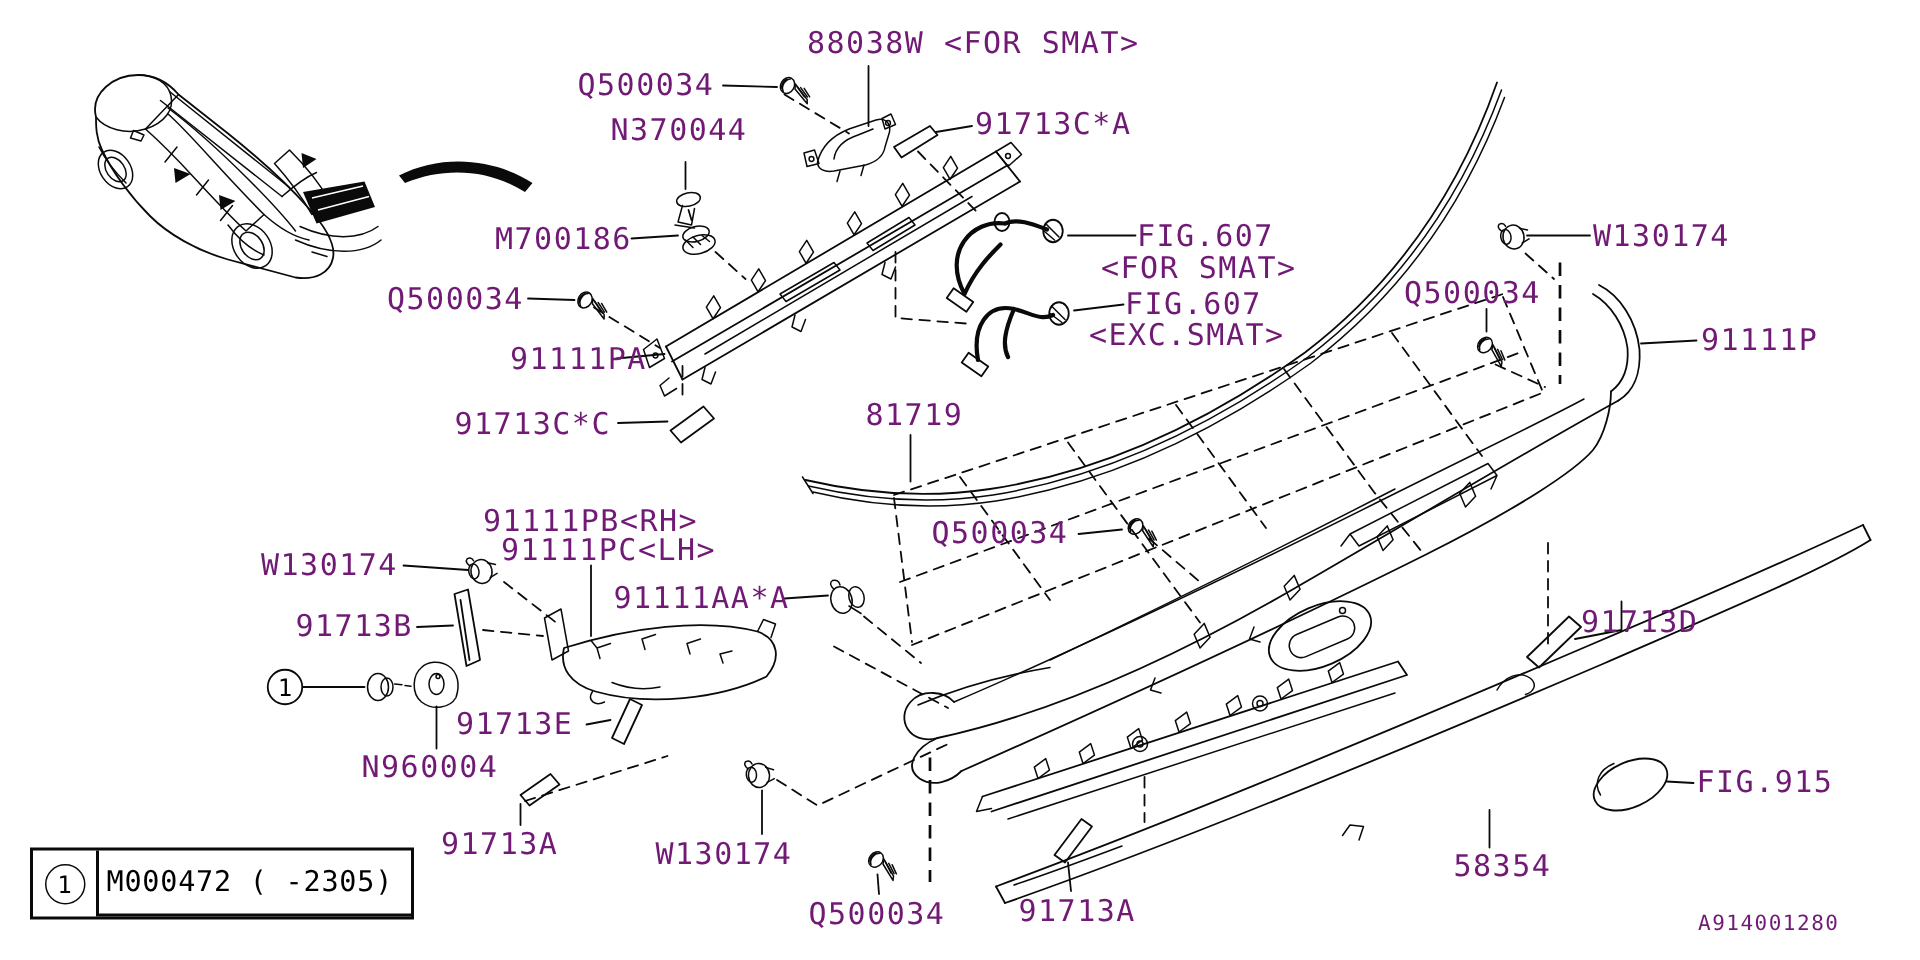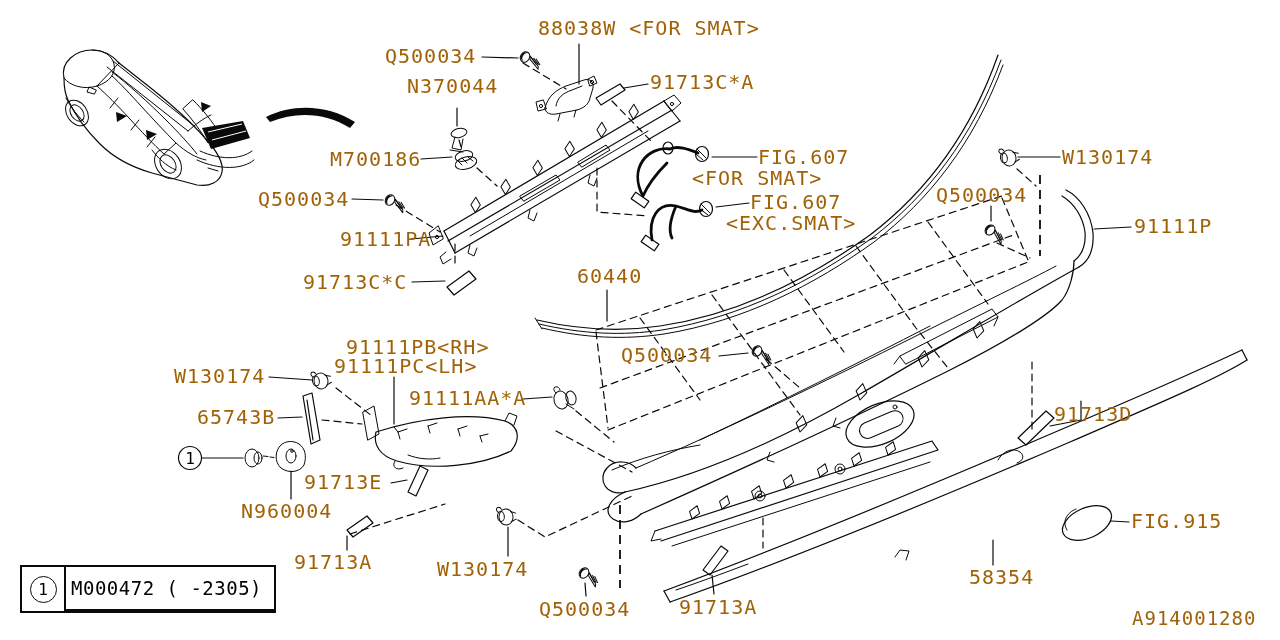--- a/index.html
+++ b/index.html
@@ -1,19 +1,19 @@
 <!DOCTYPE html>
 <html><head>
 <meta charset="utf-8">
 <style>
   html,body{margin:0;padding:0;background:#fff;}
   .stage{position:relative;width:1280px;height:640px;background:#fff;overflow:hidden;
          font-family:"DejaVu Sans Mono",monospace;color:#000;}
-  .lbl{position:absolute;font-size:20px;line-height:1.05;letter-spacing:1px;white-space:nowrap;color:#a16207;}
-  .lbl.small{font-size:19px;}
+  .lbl{position:absolute;font-size:20px;line-height:1.05;letter-spacing:1px;white-space:nowrap;color:#701a75;}
+  .lbl.small{font-size:14px;}
   svg{position:absolute;left:0;top:0;}
   .ln{fill:none;stroke:#0a0a0a;stroke-width:1.2;stroke-linecap:round;stroke-linejoin:round;}
   .lnthin{fill:none;stroke:#0a0a0a;stroke-width:1;stroke-linecap:round;stroke-linejoin:round;}
   .dash{fill:none;stroke:#0a0a0a;stroke-width:1.2;stroke-dasharray:7 5;stroke-linecap:round;}
   .dashb{fill:none;stroke:#0a0a0a;stroke-width:1.8;stroke-dasharray:9 6;stroke-linecap:butt;}
   .thick{fill:none;stroke:#0a0a0a;stroke-width:2.8;stroke-linecap:round;stroke-linejoin:round;}
   .fillb{fill:#0a0a0a;stroke:none;}
   .legend-box{position:absolute;left:20px;top:565px;width:256px;height:48px;border:2px solid #0a0a0a;
               display:flex;background:#fff;box-sizing:border-box;}
   .legend-sym{width:42px;border-right:2px solid #0a0a0a;display:flex;align-items:center;justify-content:center;}
@@ -294,34 +294,34 @@
 </svg>
 
 <div class="lbl" style="left:385px;top:46px">Q500034</div>
 <div class="lbl" style="left:538px;top:18px">88038W &lt;FOR SMAT&gt;</div>
 <div class="lbl" style="left:407px;top:76px">N370044</div>
 <div class="lbl" style="left:650px;top:72px">91713C*A</div>
 <div class="lbl" style="left:330px;top:149px">M700186</div>
 <div class="lbl" style="left:258px;top:189px">Q500034</div>
 <div class="lbl" style="left:340px;top:229px">91111PA</div>
 <div class="lbl" style="left:303px;top:272px">91713C*C</div>
-<div class="lbl" style="left:577px;top:266px">60440</div>
+<div class="lbl" style="left:577px;top:266px">81719</div>
 <div class="lbl" style="left:758px;top:147px">FIG.607</div>
-<div class="lbl" style="left:692px;top:168px">&lt;FOR SMAT&gt;</div>
+<div class="lbl" style="left:734px;top:168px">&lt;FOR SMAT&gt;</div>
 <div class="lbl" style="left:750px;top:192px">FIG.607</div>
 <div class="lbl" style="left:726px;top:213px">&lt;EXC.SMAT&gt;</div>
 <div class="lbl" style="left:1062px;top:147px">W130174</div>
 <div class="lbl" style="left:936px;top:185px">Q500034</div>
 <div class="lbl" style="left:1134px;top:216px">91111P</div>
 <div class="lbl" style="left:621px;top:345px">Q500034</div>
-<div class="lbl" style="left:346px;top:337px">91111PB&lt;RH&gt;</div>
+<div class="lbl" style="left:322px;top:337px">91111PB&lt;RH&gt;</div>
 <div class="lbl" style="left:334px;top:356px">91111PC&lt;LH&gt;</div>
 <div class="lbl" style="left:174px;top:366px">W130174</div>
 <div class="lbl" style="left:409px;top:388px">91111AA*A</div>
-<div class="lbl" style="left:197px;top:407px">65743B</div>
+<div class="lbl" style="left:197px;top:407px">91713B</div>
 <div class="lbl" style="left:241px;top:501px">N960004</div>
 <div class="lbl" style="left:304px;top:472px">91713E</div>
 <div class="lbl" style="left:294px;top:552px">91713A</div>
 <div class="lbl" style="left:437px;top:559px">W130174</div>
 <div class="lbl" style="left:539px;top:599px">Q500034</div>
 <div class="lbl" style="left:679px;top:597px">91713A</div>
 <div class="lbl" style="left:1054px;top:404px">91713D</div>
 <div class="lbl" style="left:1131px;top:511px">FIG.915</div>
 <div class="lbl" style="left:969px;top:567px">58354</div>
 <div class="lbl small" style="left:1132px;top:609px">A914001280</div>

